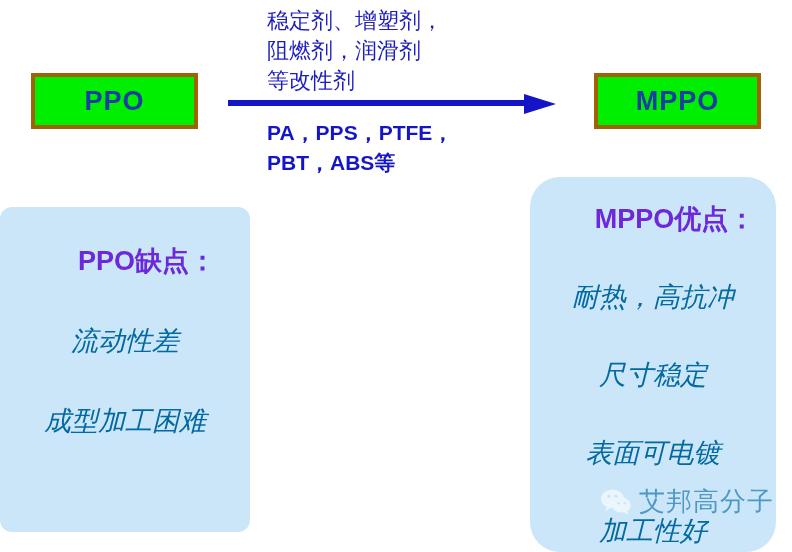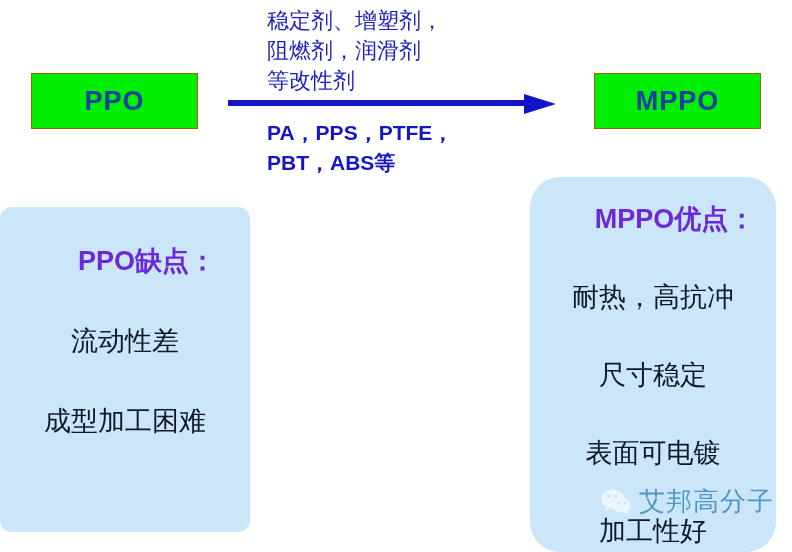--- a/index.html
+++ b/index.html
@@ -17,21 +17,21 @@
     position: relative;
     width: 792px;
     height: 552px;
     background: #ffffff;
   }
 
   
   .green-box {
     position: absolute;
     background: #00EE00;
-    border: 1px solid #a16207;
+    border: 4px solid #a16207;
     display: flex;
     align-items: center;
     justify-content: center;
     color: #1b3fa0;
     font-family: "Liberation Sans", sans-serif;
     font-weight: bold;
     font-size: 27px;
     letter-spacing: 1px;
     box-sizing: border-box;
   }
@@ -116,24 +116,25 @@
 
   .panel-title {
     color: #6d28d9;
     font-family: "Liberation Sans", sans-serif;
     font-weight: bold;
     font-size: 27px;
     white-space: nowrap;
     padding-left: 44px;
   }
   .panel-item {
-    color: #0f172a;
+    color: #0369a1;
     font-family: "Liberation Serif", serif;
     font-size: 27px;
     white-space: nowrap;
+    font-style: italic;
   }
   #ppo-panel .panel-title { margin-top: 36px; }
   #ppo-panel .panel-item  { margin-top: 44px; }
   #mppo-panel .panel-title { margin-top: 24px; }
   #mppo-panel .panel-item  { margin-top: 42px; }
 
   
   #watermark {
     position: absolute;
     left: 600px;

